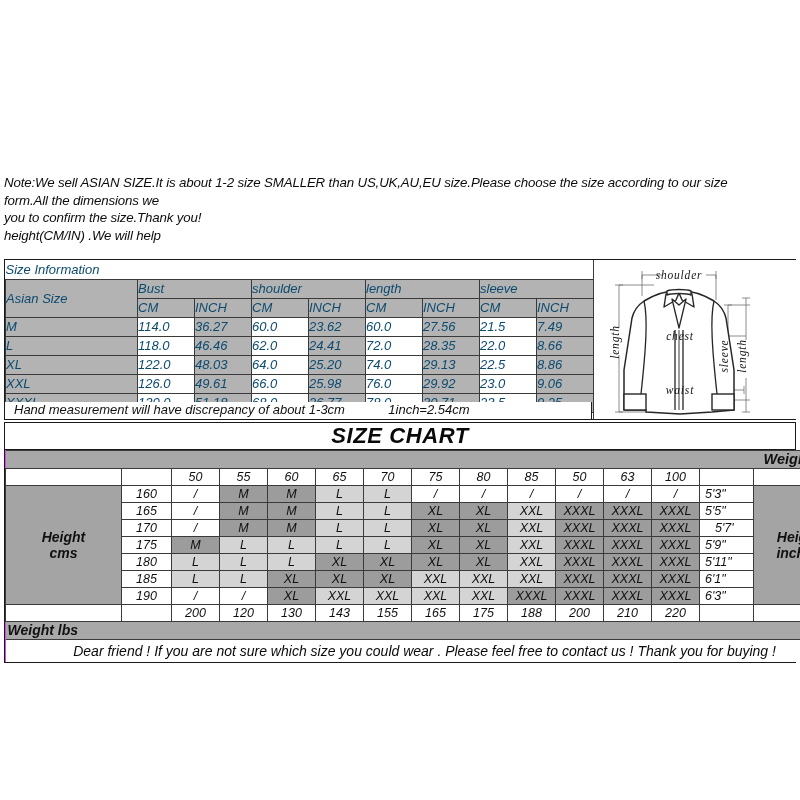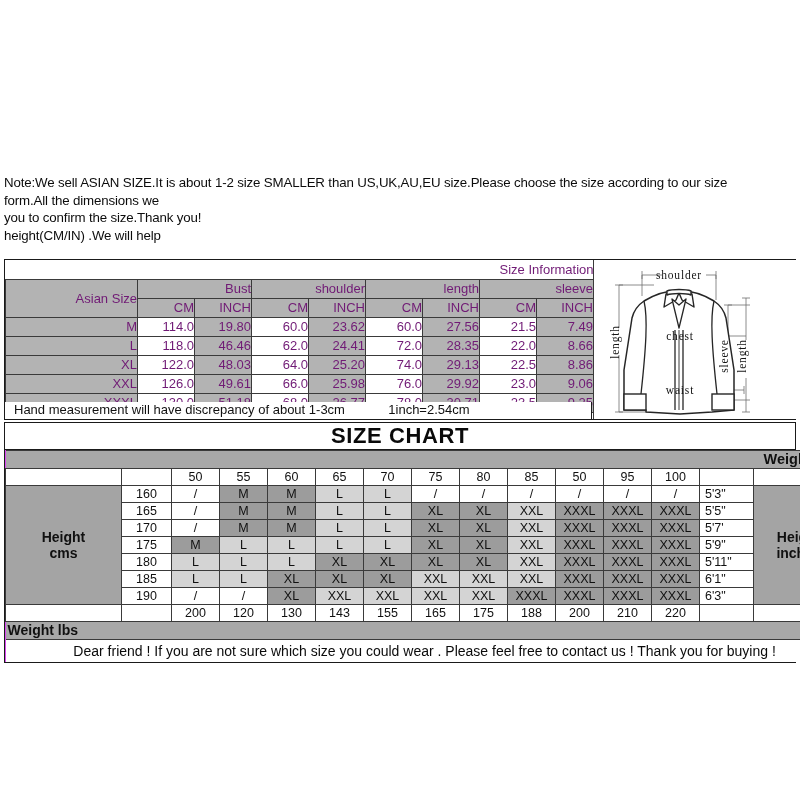--- a/index.html
+++ b/index.html
@@ -13,20 +13,21 @@
     font-family: "Liberation Sans", sans-serif;
     color: #111111;
     overflow: hidden;
   }
 
   #page {
     position: relative;
     width: 656px;
     height: 800px;
     background: #ffffff;
+    font-style: italic;
   }
 
   
   #note-block {
     position: absolute;
     left: 4px;
     top: 174px;
     width: 792px;
     font-size: 13.3px;
     line-height: 17.6px;
@@ -51,27 +52,27 @@
     flex: 0 0 588px;
   }
   table.sizeinfo {
     border-collapse: collapse;
     width: 100%;
     table-layout: fixed;
     font-size: 13px;
   }
   table.sizeinfo td, table.sizeinfo th {
     border: 1px solid #3a3a3a;
-    text-align: right;
+    text-align: left;
     vertical-align: middle;
     font-weight: normal;
     padding: 0;
     height: 18px;
     line-height: 18px;
-    color: #701a75;
+    color: #0c4a6e;
   }
   td.gray, th.gray { background: #b3b3b3; }
   td.white { background: #ffffff; }
   tr.title-row td {
     background: #ffffff;
     font-size: 13px;
     height: 19px;
     line-height: 19px;
     border-left: none;
     border-top: none;
@@ -234,21 +235,21 @@
             <td class="gray">CM</td>
             <td class="gray">INCH</td>
             <td class="gray">CM</td>
             <td class="gray">INCH</td>
             <td class="gray">CM</td>
             <td class="gray">INCH</td>
           </tr>
           <tr>
             <td class="gray">M</td>
             <td class="white">114.0</td>
-            <td class="gray">19.80</td>
+            <td class="gray">36.27</td>
             <td class="white">60.0</td>
             <td class="gray">23.62</td>
             <td class="white">60.0</td>
             <td class="gray">27.56</td>
             <td class="white">21.5</td>
             <td class="gray">7.49</td>
           </tr>
           <tr>
             <td class="gray">L</td>
             <td class="white">118.0</td>
@@ -430,21 +431,21 @@
           <td class="c-white"></td>
           <td class="c-white">50</td>
           <td class="c-white">55</td>
           <td class="c-white">60</td>
           <td class="c-white">65</td>
           <td class="c-white">70</td>
           <td class="c-white">75</td>
           <td class="c-white">80</td>
           <td class="c-white">85</td>
           <td class="c-white">50</td>
-          <td class="c-white">95</td>
+          <td class="c-white">63</td>
           <td class="c-white">100</td>
           <td class="c-white"></td>
           <td class="c-white noborder-x"></td>
         </tr>
 
         <tr>
           <td class="c-side noborder-x" rowspan="7">
             <div>Height</div>
             <div>cms</div>
           </td>
@@ -489,21 +490,21 @@
           <td class="c-dark">M</td>
           <td class="c-dark">M</td>
           <td class="c-light">L</td>
           <td class="c-light">L</td>
           <td class="c-dark">XL</td>
           <td class="c-dark">XL</td>
           <td class="c-light">XXL</td>
           <td class="c-dark">XXXL</td>
           <td class="c-dark">XXXL</td>
           <td class="c-dark">XXXL</td>
-          <td class="c-white" style="text-align:left;padding-left:5px;">5'7'</td>
+          <td class="c-white" style="text-align:left;padding-left:15px;">5'7'</td>
         </tr>
 
         <tr>
           <td class="c-white">175</td>
           <td class="c-dark">M</td>
           <td class="c-light">L</td>
           <td class="c-light">L</td>
           <td class="c-light">L</td>
           <td class="c-light">L</td>
           <td class="c-dark">XL</td>

